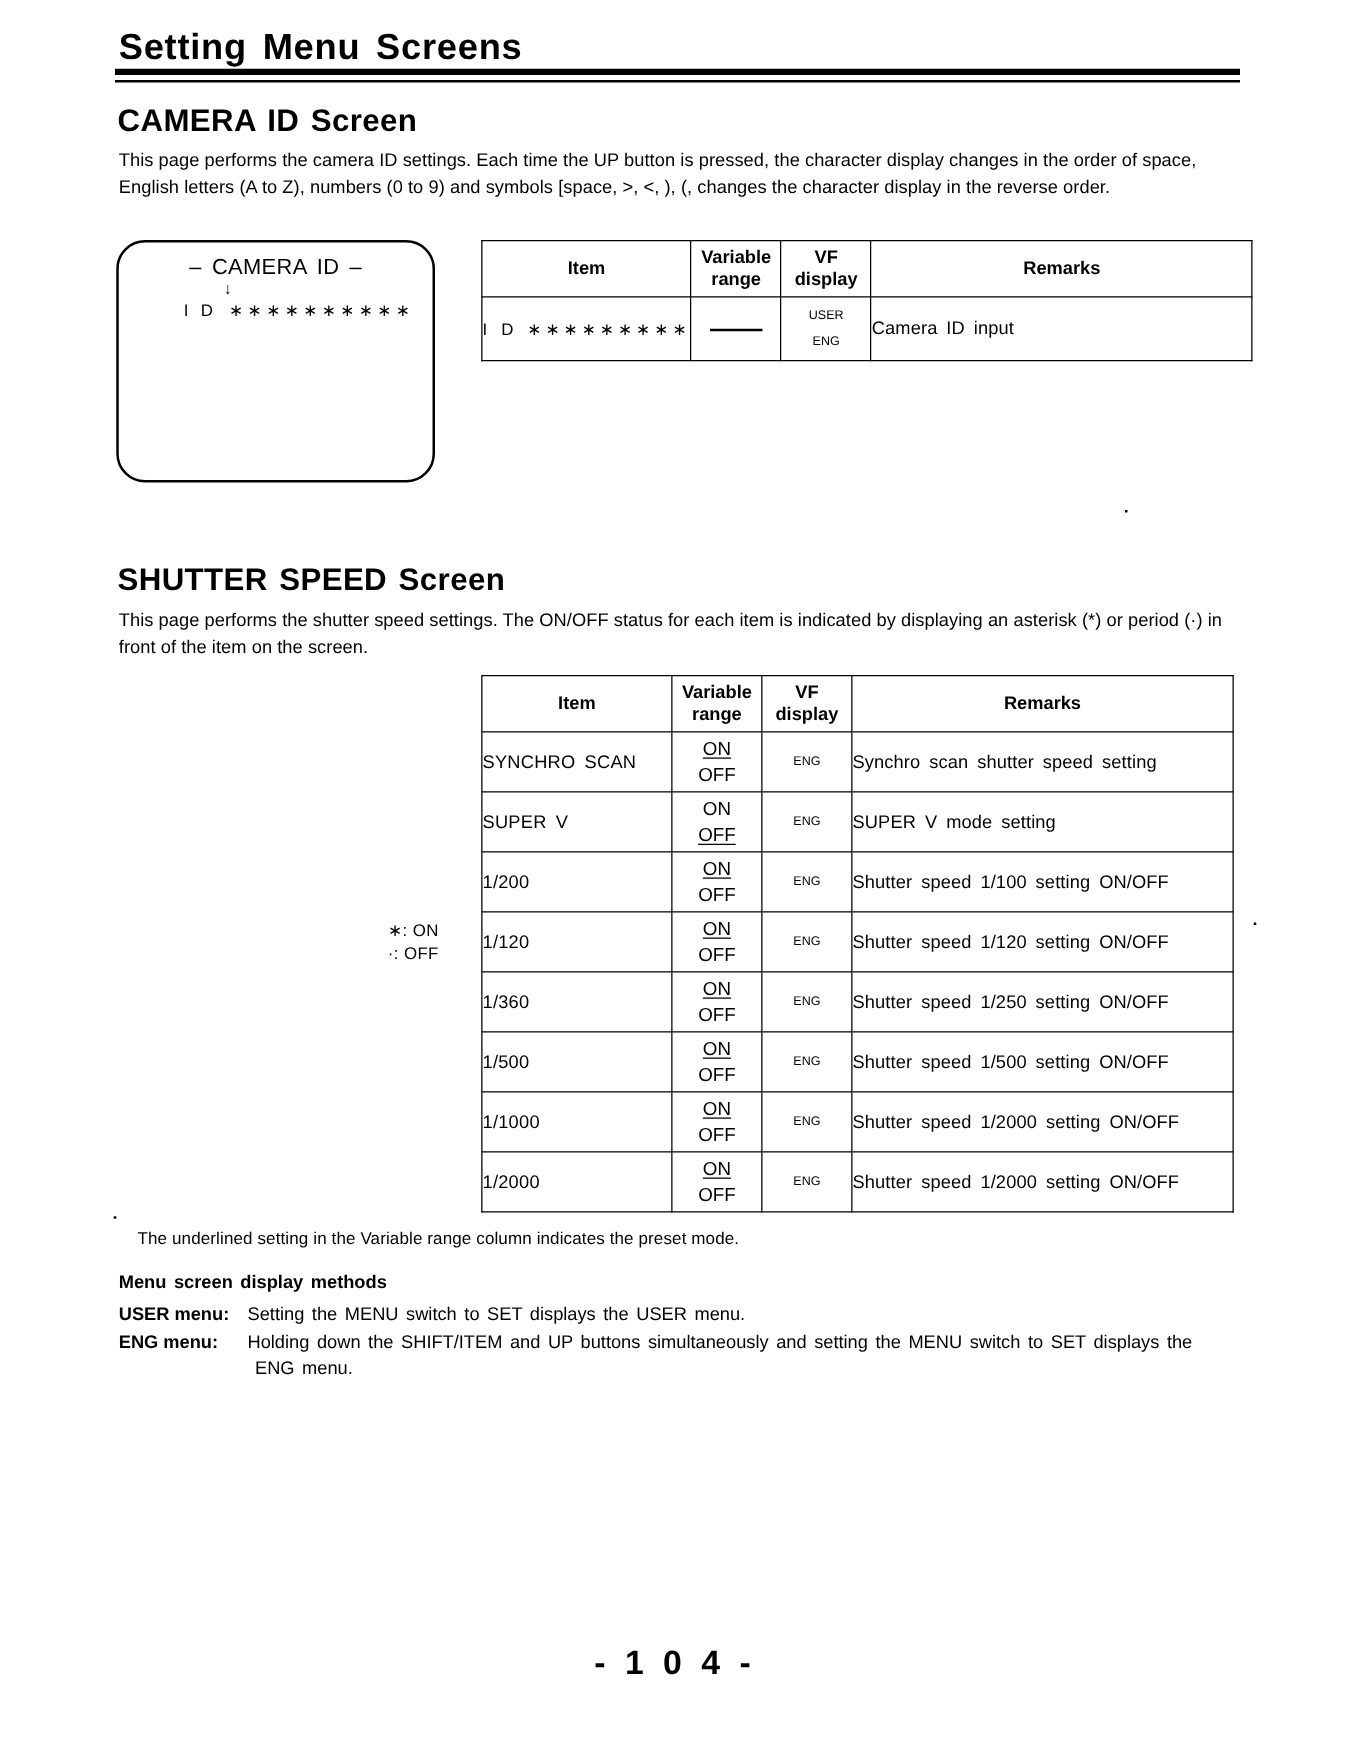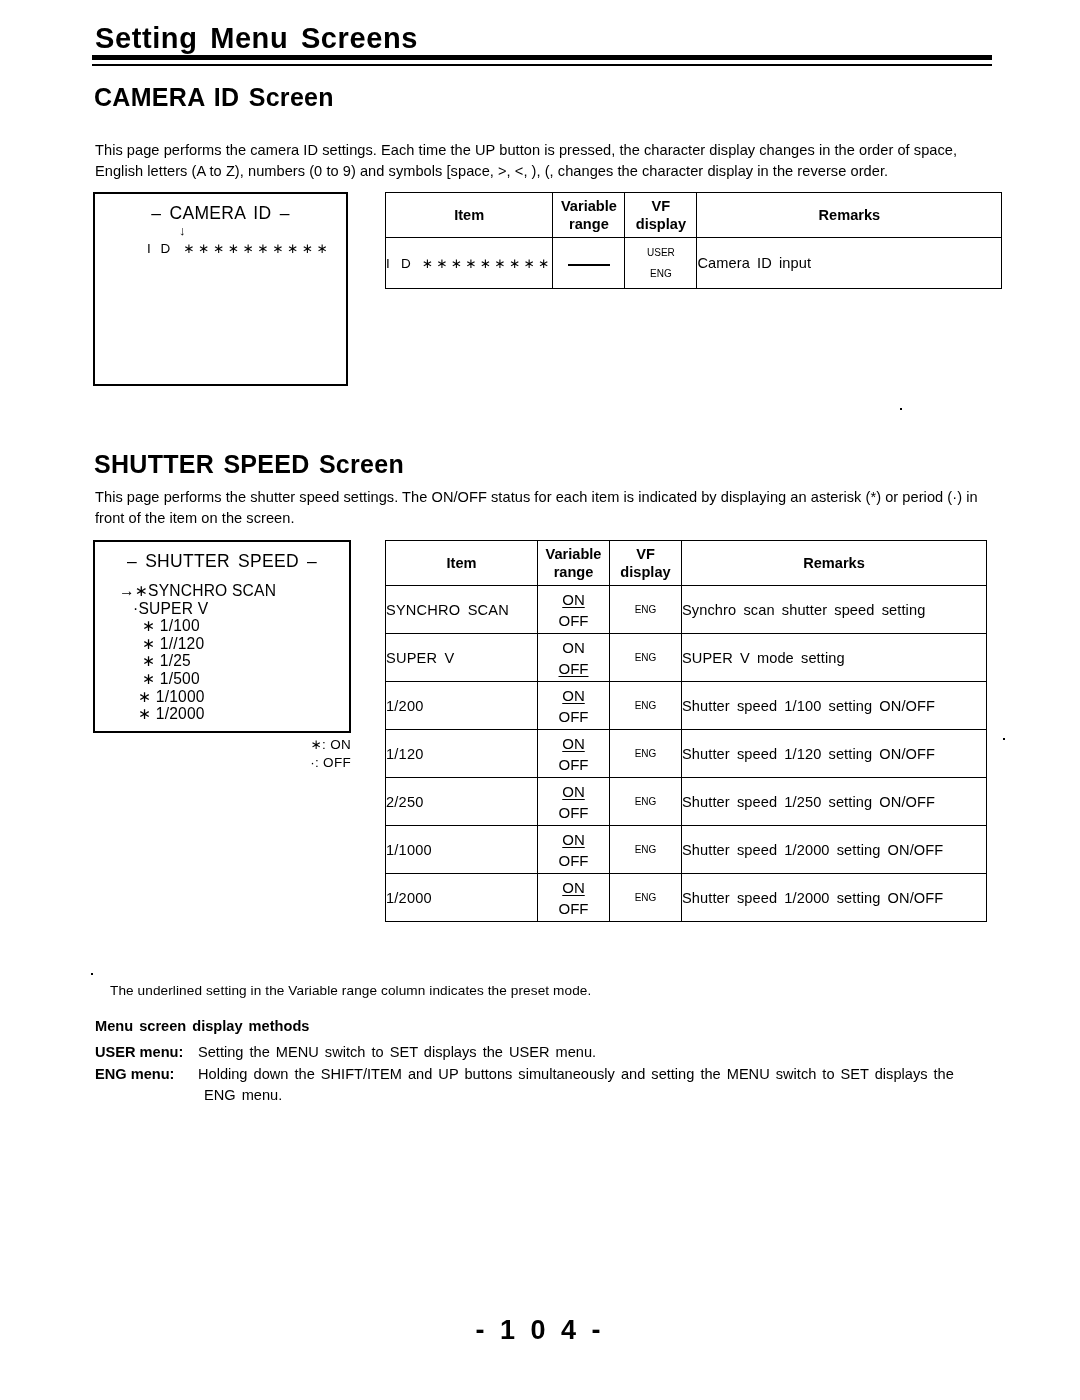--- a/index.html
+++ b/index.html
@@ -64,33 +64,33 @@
   #h-camera { left: 94px; top: 83px; }
   #h-shutter { left: 94px; top: 450px; }
 
   
   .intro {
     position: absolute;
     font-size: 14.6px;
     line-height: 21px;
     letter-spacing: 0.05px;
   }
-  #intro-camera { left: 95px; top: 119px; width: 900px; margin-top: 21px; }
+  #intro-camera { left: 95px; top: 119px; width: 900px; }
   #intro-shutter { left: 95px; top: 487px; width: 900px; }
 
   
   .screen-box {
     position: absolute;
     border: 2px solid #000;
     background: #fff;
     box-sizing: border-box;
   }
   #screen-camera {
     left: 93px; top: 192px;
-    width: 255px; height: 194px;
+    width: 255px; height: 194px; border-radius: 23px;
   }
   #screen-shutter {
     left: 93px; top: 540px;
     width: 258px; height: 193px;
   }
   .screen-title {
     text-align: center;
     font-size: 17.5px;
     letter-spacing: 0.3px;
     word-spacing: 3px;
@@ -330,33 +330,20 @@
           <span>ENG</span>
         </td>
         <td class="cell-remarks">Camera ID input</td>
       </tr>
     </tbody>
   </table>
 
   <div class="section-heading" id="h-shutter">SHUTTER SPEED Screen</div>
   <div class="intro" id="intro-shutter">This page performs the shutter speed settings. The ON/OFF status for each item is indicated by displaying an asterisk (*) or period (·) in front of the item on the screen.</div>
 
-  <div class="screen-box" id="screen-shutter">
-    <div class="screen-title">–  SHUTTER  SPEED  –</div>
-    <div class="menu-list">
-      <div class="mark-arrow">→∗SYNCHRO  SCAN</div>
-      <div>·SUPER V</div>
-      <div class="indent-1">∗ 1/100</div>
-      <div class="indent-1">∗ 1//120</div>
-      <div class="indent-1">∗ 1/25</div>
-      <div class="indent-1">∗ 1/500</div>
-      <div class="indent-2">∗ 1/1000</div>
-      <div class="indent-2">∗ 1/2000</div>
-    </div>
-  </div>
 
   <div class="legend">
     <div>∗: ON</div>
     <div>·: OFF</div>
   </div>
 
   <table class="spec" id="table-shutter">
     <colgroup>
       <col class="col-item">
         <col class="col-range">
@@ -397,24 +384,30 @@
           <td class="cell-vf">ENG</td>
           <td class="cell-remarks">Shutter  speed  1/100  setting  ON/OFF</td>
         </tr>
         <tr>
           <td class="cell-item">1/120</td>
           <td class="cell-range"><span class="underlined">ON</span><br><span>OFF</span></td>
           <td class="cell-vf">ENG</td>
           <td class="cell-remarks">Shutter  speed  1/120  setting  ON/OFF</td>
         </tr>
         <tr>
-          <td class="cell-item">2/250</td>
+          <td class="cell-item">1/360</td>
           <td class="cell-range"><span class="underlined">ON</span><br><span>OFF</span></td>
           <td class="cell-vf">ENG</td>
           <td class="cell-remarks">Shutter  speed  1/250  setting  ON/OFF</td>
+        </tr>
+        <tr>
+          <td class="cell-item">1/500</td>
+          <td class="cell-range"><span class="underlined">ON</span><br><span>OFF</span></td>
+          <td class="cell-vf">ENG</td>
+          <td class="cell-remarks">Shutter  speed  1/500  setting  ON/OFF</td>
         </tr>
         <tr>
           <td class="cell-item">1/1000</td>
           <td class="cell-range"><span class="underlined">ON</span><br><span>OFF</span></td>
           <td class="cell-vf">ENG</td>
           <td class="cell-remarks">Shutter  speed  1/2000  setting  ON/OFF</td>
         </tr>
         <tr>
           <td class="cell-item">1/2000</td>
           <td class="cell-range"><span class="underlined">ON</span><br><span>OFF</span></td>

